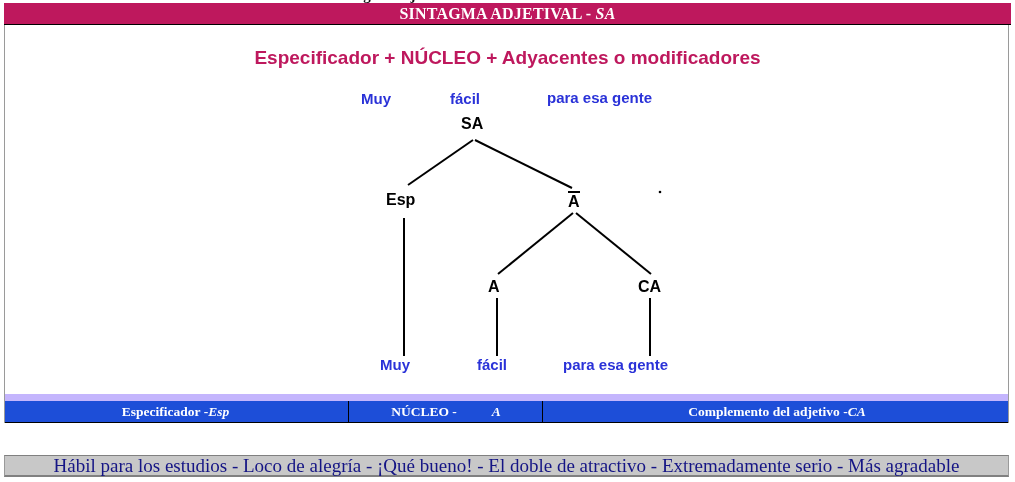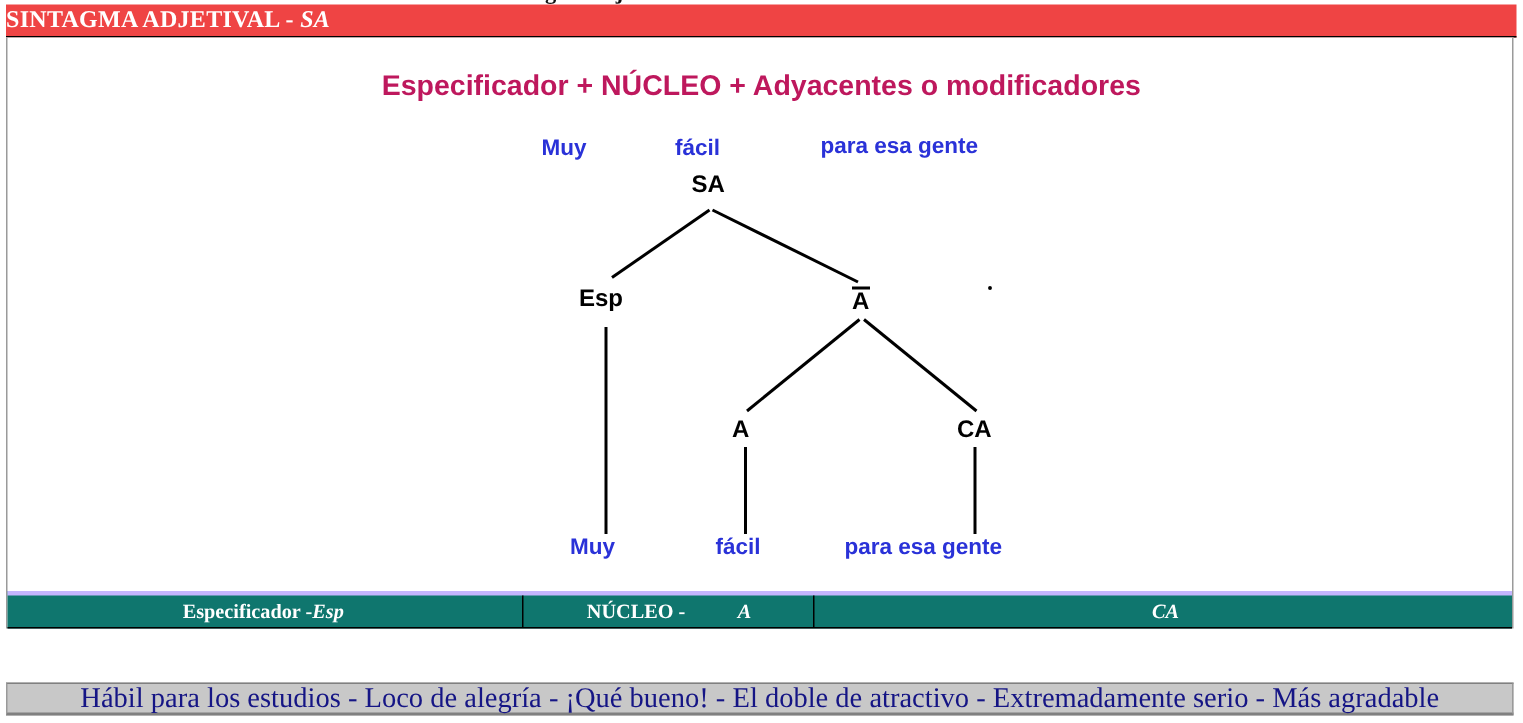--- a/index.html
+++ b/index.html
@@ -43,25 +43,25 @@
     white-space: nowrap;
   }
 
   
   .title-bar {
     position: absolute;
     left: 4px;
     top: 3px;
     width: 1007px;
     height: 21px;
-    background: #ef4444;
+    background: #be185d;
     border-bottom: 1px solid #000000;
     display: flex;
     align-items: center;
-    justify-content: flex-start;
+    justify-content: center;
   }
   .title-text {
     color: #ffffff;
     font-family: "Liberation Serif", serif;
     font-weight: bold;
     font-size: 16px;
     letter-spacing: 0.2px;
     white-space: nowrap;
   }
   .title-text .ital {
@@ -164,22 +164,22 @@
     left: 4px;
     top: 394px;
     width: 1005px;
     box-sizing: border-box;
     border-left: 1px solid #9a9a9a;
     border-right: 1px solid #9a9a9a;
   }
   .thead {
     position: relative;
     height: 21px;
-    background: #0f766e;
-    border-top: 3px solid #c4b5fd;
+    background: #1d4ed8;
+    border-top: 7px solid #c4b5fd;
     border-bottom: 1px solid #000000;
   }
   .thead .cell {
     position: absolute;
     top: 0;
     height: 21px;
     display: flex;
     align-items: center;
     justify-content: center;
     color: #ffffff;
@@ -304,20 +304,21 @@
     <div class="thead">
       <div class="cell col-1">
           <span>Especificador - </span>
           <span class="ital">Esp</span>
         </div>
       <div class="cell col-2">
           <span>NÚCLEO - </span>
           <span class="ital">A</span>
         </div>
       <div class="cell col-3">
+          <span>Complemento del adjetivo - </span>
           <span class="ital">CA</span>
         </div>
       <div class="vdiv vdiv-a"></div>
       <div class="vdiv vdiv-b"></div>
     </div>
 
 
   </div>
 
   <div class="tfoot">Hábil para los estudios - Loco de alegría - ¡Qué bueno! - El doble de atractivo - Extremadamente serio - Más agradable</div>

